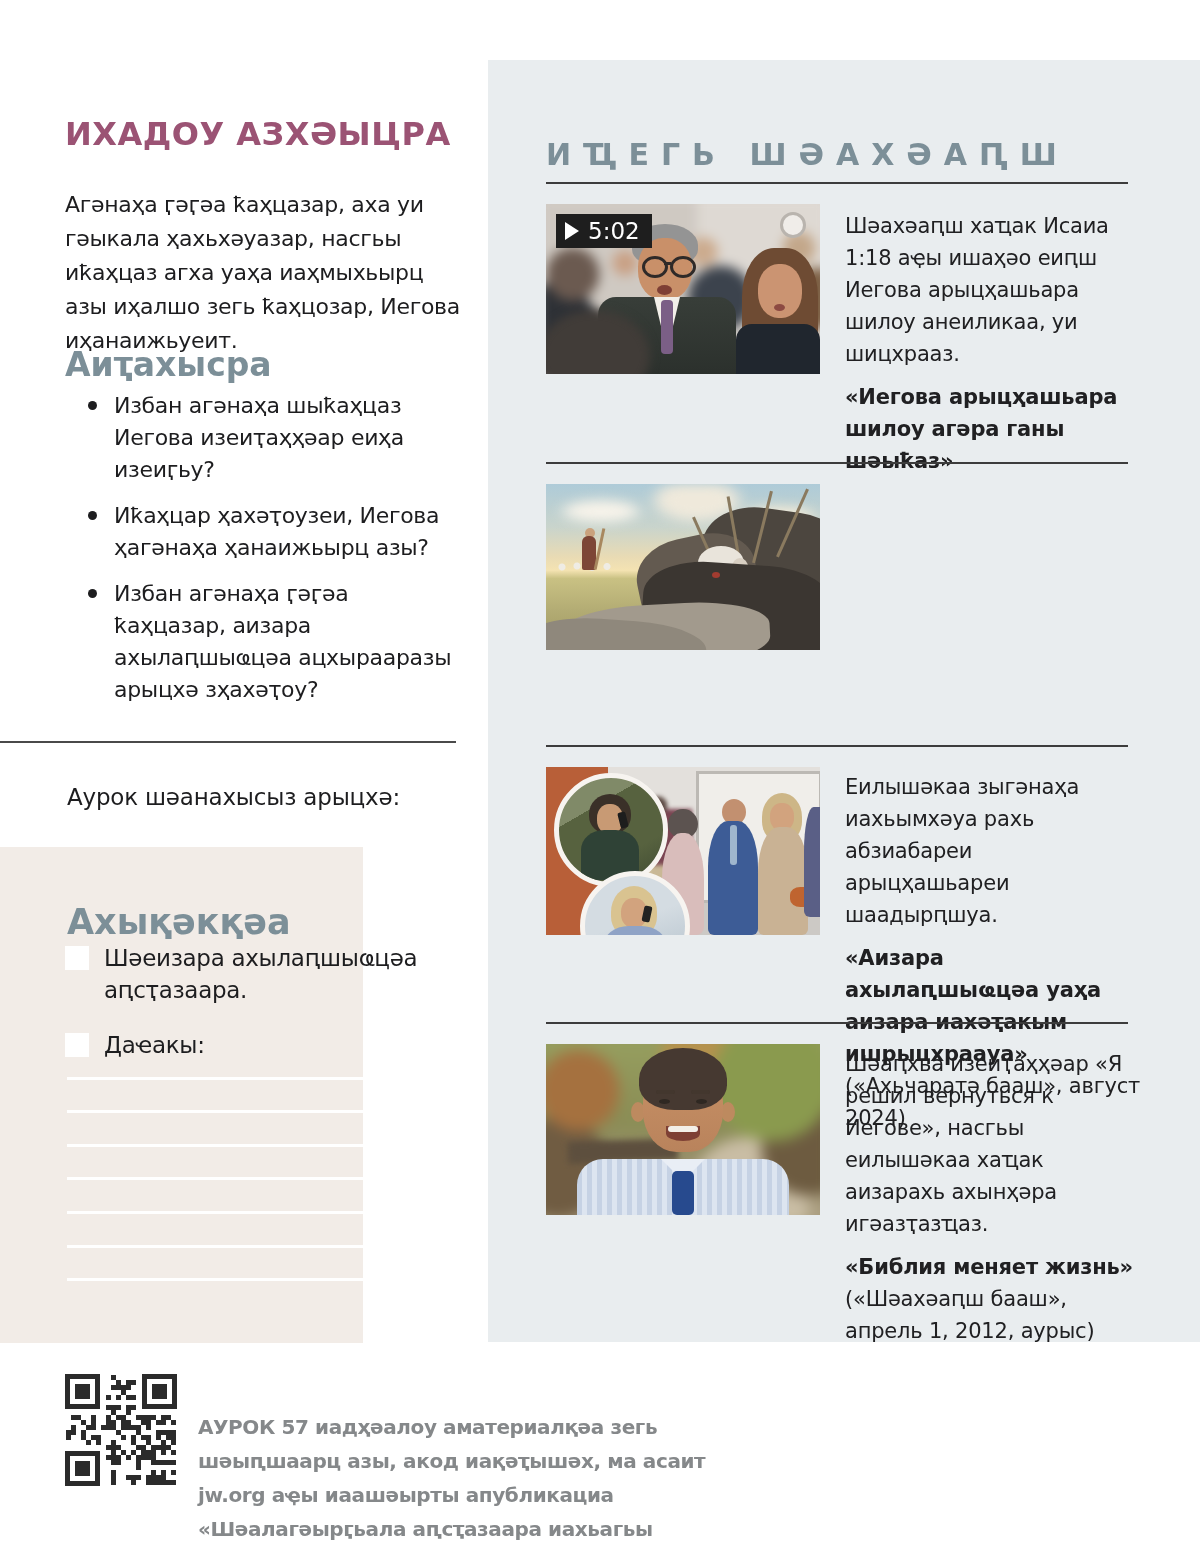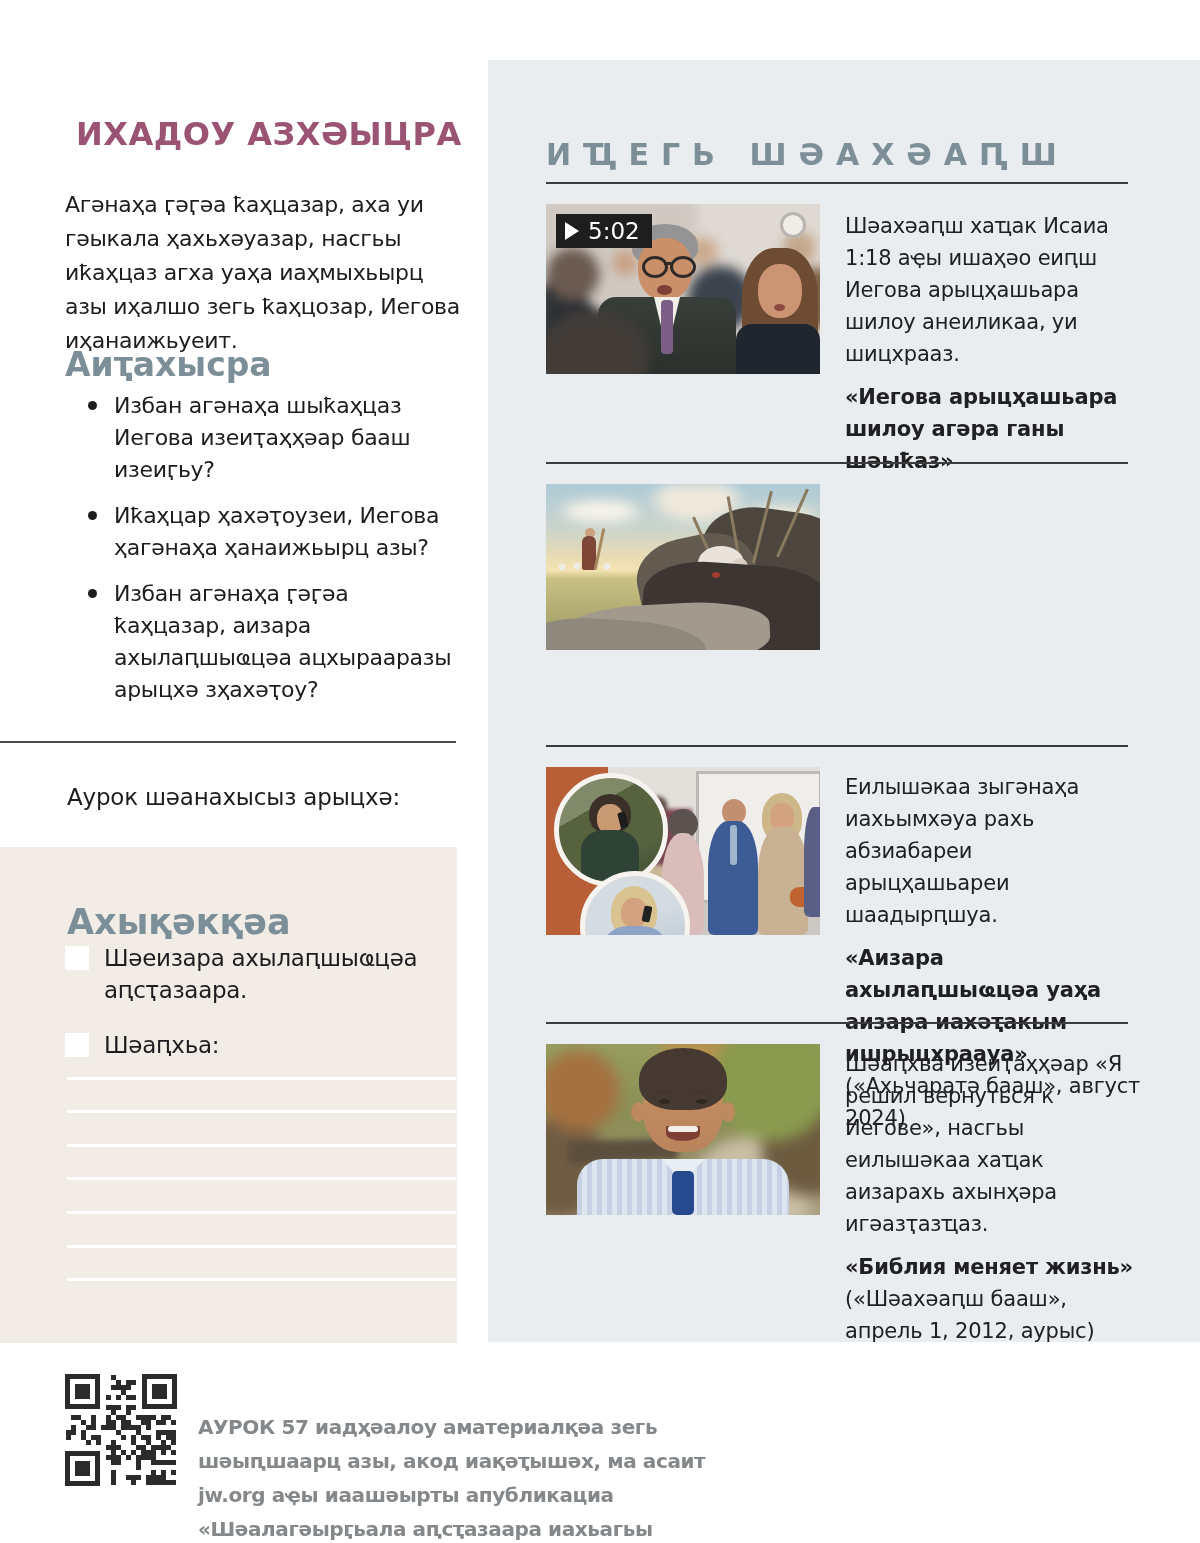--- a/index.html
+++ b/index.html
@@ -2,32 +2,32 @@
 <html><head>
 <meta charset="utf-8">
 <style>
   html,body{margin:0;padding:0;background:#ffffff;}
   .page{position:relative;width:1200px;height:1543px;background:#ffffff;
         font-family:"DejaVu Sans",sans-serif;color:#1d1d1f;overflow:hidden;}
   .abs{position:absolute;}
 
   
   .main-title{left:65px;top:94px;width:410px;font-size:32px;font-weight:bold;
-              color:#9b5374;letter-spacing:.5px;margin-left:11px;}
+              color:#9b5374;letter-spacing:.5px;}
   .intro{left:65px;top:166px;width:402px;font-size:22px;line-height:34px;letter-spacing:-.3px;}
   .review-heading{left:65px;top:318px;font-size:33px;font-weight:bold;color:#7c8f98;}
   .qlist{left:88px;top:390px;width:378px;}
   .q-item{display:flex;margin-bottom:14px;font-size:22px;line-height:32px;letter-spacing:-.3px;}
   .q-item .dot{flex:0 0 26px;}
   .q-item .dot::before{content:"";display:block;width:9px;height:9px;border-radius:50%;
                        background:#1d1d1f;margin-top:11px;}
   .left-divider{left:0;top:741px;width:456px;height:2px;background:#4a4a4a;}
   .date-label{left:67px;top:761px;width:380px;font-size:23px;letter-spacing:-.2px;}
 
-  .goals-box{left:0;top:847px;width:457px;height:496px;background:#f2ece7;}
+  .goals-box{left:0;top:847px;width:363px;height:496px;background:#f2ece7;}
   .goals-heading{left:67px;top:26px;font-size:35px;font-weight:bold;color:#7c8f98;}
   .goal-item{position:absolute;left:65px;display:flex;}
   .goal-item .chk{flex:0 0 24px;height:24px;background:#ffffff;margin-top:4px;}
   .goal-item .goal-label{margin-left:15px;width:330px;font-size:23px;line-height:32px;letter-spacing:-.3px;}
   .wline{position:absolute;left:67px;width:389px;height:3px;background:#ffffff;}
 
   
   .watch-panel{left:488px;top:60px;width:712px;height:1282px;background:#e9edef;}
   .watch-heading{left:58px;top:52px;font-size:30px;font-weight:bold;color:#7c8f98;letter-spacing:12px;}
   .sec-divider{position:absolute;left:58px;width:582px;height:2px;background:#3c3c3c;}
@@ -177,21 +177,21 @@
 
   <h1 class="abs main-title">ИХАДОУ АЗХӘЫЦРА</h1>
 
   <p class="abs intro">Агәнаҳа ӷәӷәа ҟаҳцазар, аха уи гәыкала ҳахьхәуазар, насгьы иҟаҳцаз агха уаҳа иаҳмыхьырц азы иҳалшо зегь ҟаҳцозар, Иегова иҳанаижьуеит.</p>
 
   <h2 class="abs review-heading">Аиҭахысра</h2>
 
   <div class="abs qlist">
     <div class="q-item">
       <span class="dot"></span>
-      <span>Избан агәнаҳа шыҟаҳцаз Иегова изеиҭаҳҳәар бааш изеиӷьу?</span>
+      <span>Избан агәнаҳа шыҟаҳцаз Иегова изеиҭаҳҳәар еиҳа изеиӷьу?</span>
     </div>
     <div class="q-item">
       <span class="dot"></span>
       <span>Иҟаҳцар ҳахәҭоузеи, Иегова ҳагәнаҳа ҳанаижьырц азы?</span>
     </div>
     <div class="q-item">
       <span class="dot"></span>
       <span>Избан агәнаҳа ӷәӷәа ҟаҳцазар, аизара ахылаԥшыҩцәа ацхырааразы арыцхә зҳахәҭоу?</span>
     </div>
   </div>
@@ -202,21 +202,21 @@
 
   <div class="abs goals-box">
     <h2 class="abs goals-heading">Ахықәкқәа</h2>
 
     <div class="goal-item" style="top:95px;">
       <span class="chk"></span>
       <span class="goal-label">Шәеизара ахылаԥшыҩцәа аԥсҭазаара.</span>
     </div>
     <div class="goal-item" style="top:182px;">
       <span class="chk"></span>
-      <span class="goal-label">Шәаԥхьа:</span>
+      <span class="goal-label">Даҽакы:</span>
     </div>
 
     <div class="wline" style="top:230px;"></div>
     <div class="wline" style="top:263px;"></div>
     <div class="wline" style="top:297px;"></div>
     <div class="wline" style="top:330px;"></div>
     <div class="wline" style="top:364px;"></div>
     <div class="wline" style="top:398px;"></div>
     <div class="wline" style="top:431px;"></div>
   </div>

